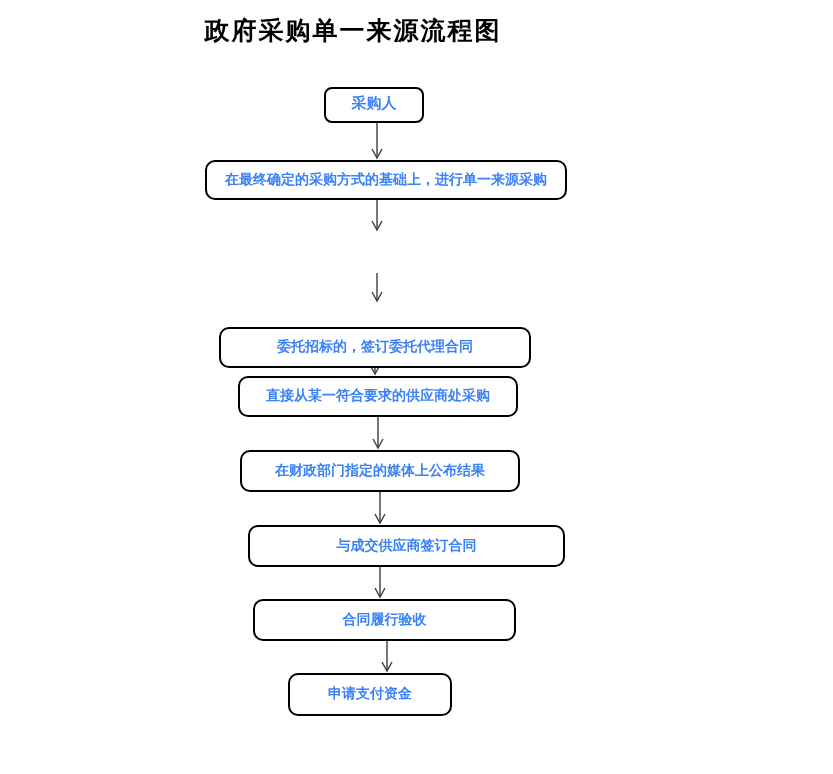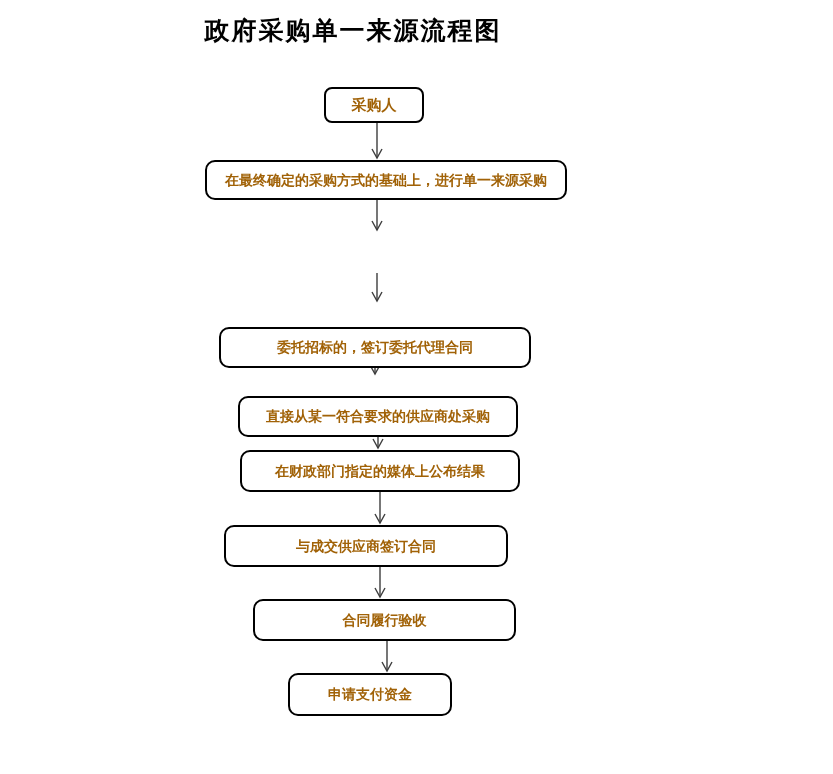--- a/index.html
+++ b/index.html
@@ -32,32 +32,33 @@
     box-sizing: border-box;
     border: 2px solid #000000;
     border-radius: 10px;
     background: #ffffff;
     display: flex;
     align-items: center;
     justify-content: center;
     text-align: center;
     font-weight: bold;
     font-size: 14px;
-    color: #a16207;
+    color: #3b82f6;
     line-height: 1.2;
     padding: 2px 6px;
     white-space: nowrap;
+    font-family: Liberation Mono, monospace;
   }
   .n1 { left: 324px; top:  87px; width: 100px; height: 36px; border-radius: 8px; font-size: 15px; }
   .n2 { left: 193px; top: 160px; width: 362px; height: 40px; margin-left: 12px; }
   .n3 { left:  47px; top: 232px; width: 658px; height: 41px; }
   .n4 { left: 219px; top: 303px; width: 312px; height: 41px; margin-top: 24px; }
-  .n5 { left: 238px; top: 376px; width: 280px; height: 41px; margin-top: 20px; }
+  .n5 { left: 238px; top: 376px; width: 280px; height: 41px; }
   .n6 { left: 240px; top: 450px; width: 280px; height: 42px; }
-  .n7 { left: 224px; top: 525px; width: 284px; height: 42px; }
+  .n7 { left: 248px; top: 525px; width: 317px; height: 42px; }
   .n8 { left: 253px; top: 599px; width: 263px; height: 42px; }
   .n9 { left: 288px; top: 673px; width: 164px; height: 43px; }
   svg.arrows {
     position: absolute;
     left: 0;
     top: 0;
     width: 833px;
     height: 774px;
     pointer-events: none;
   }

